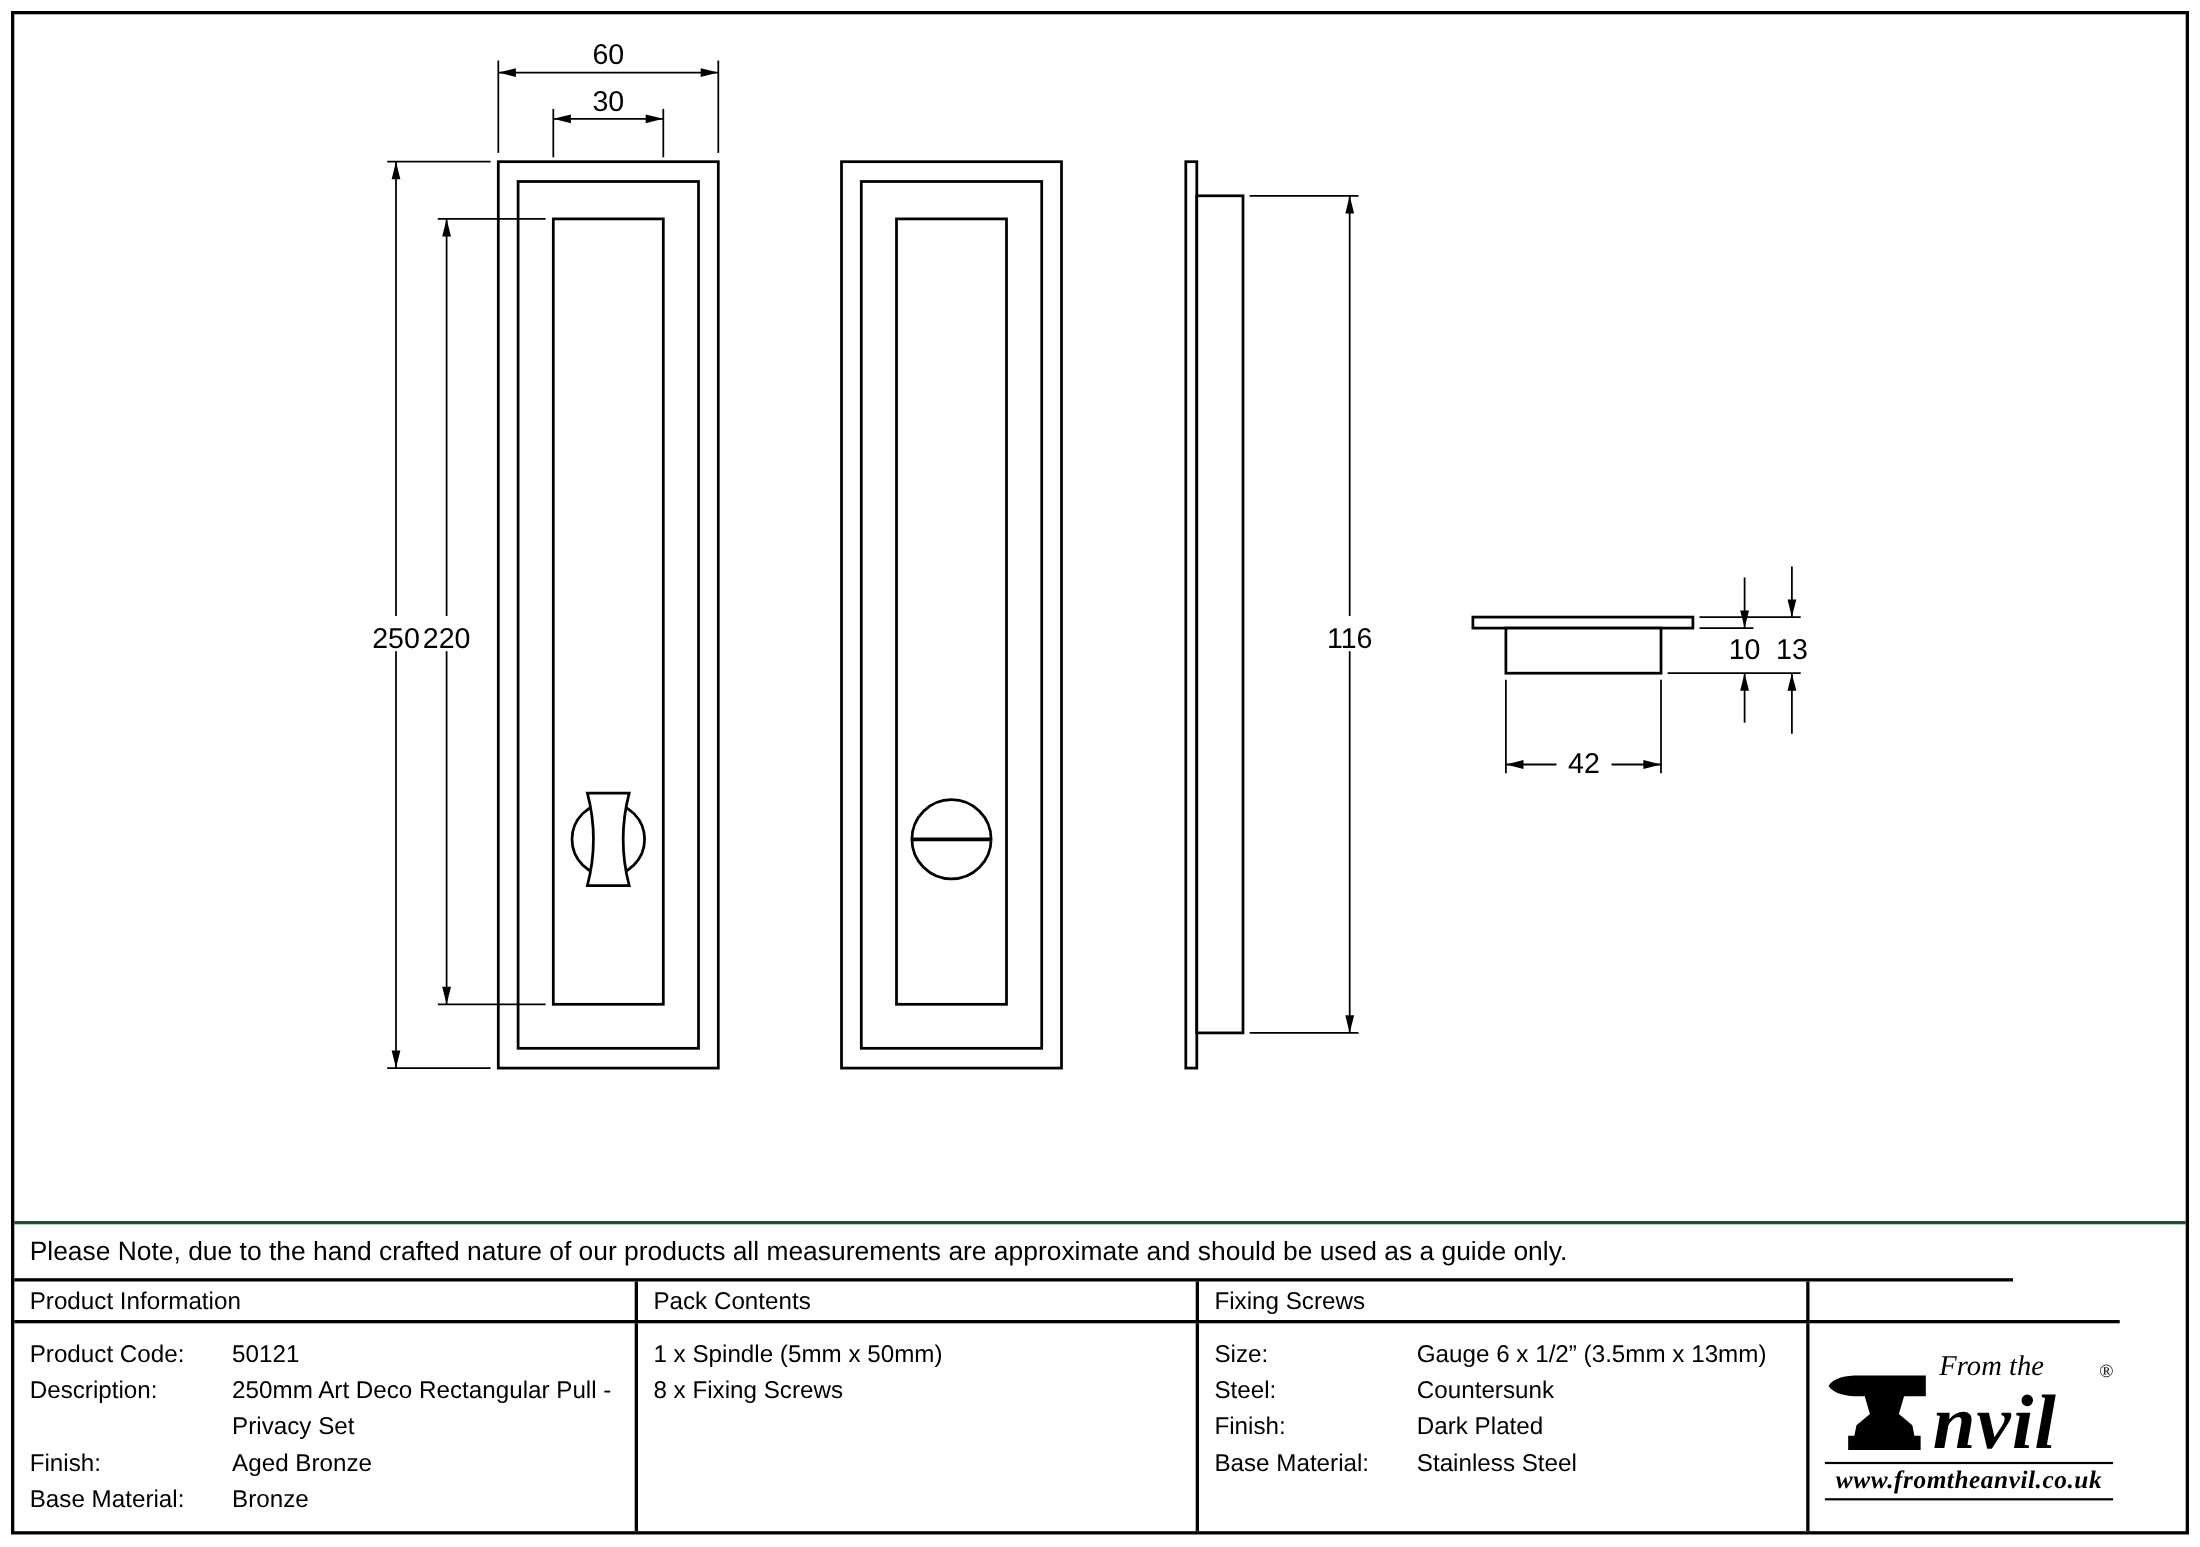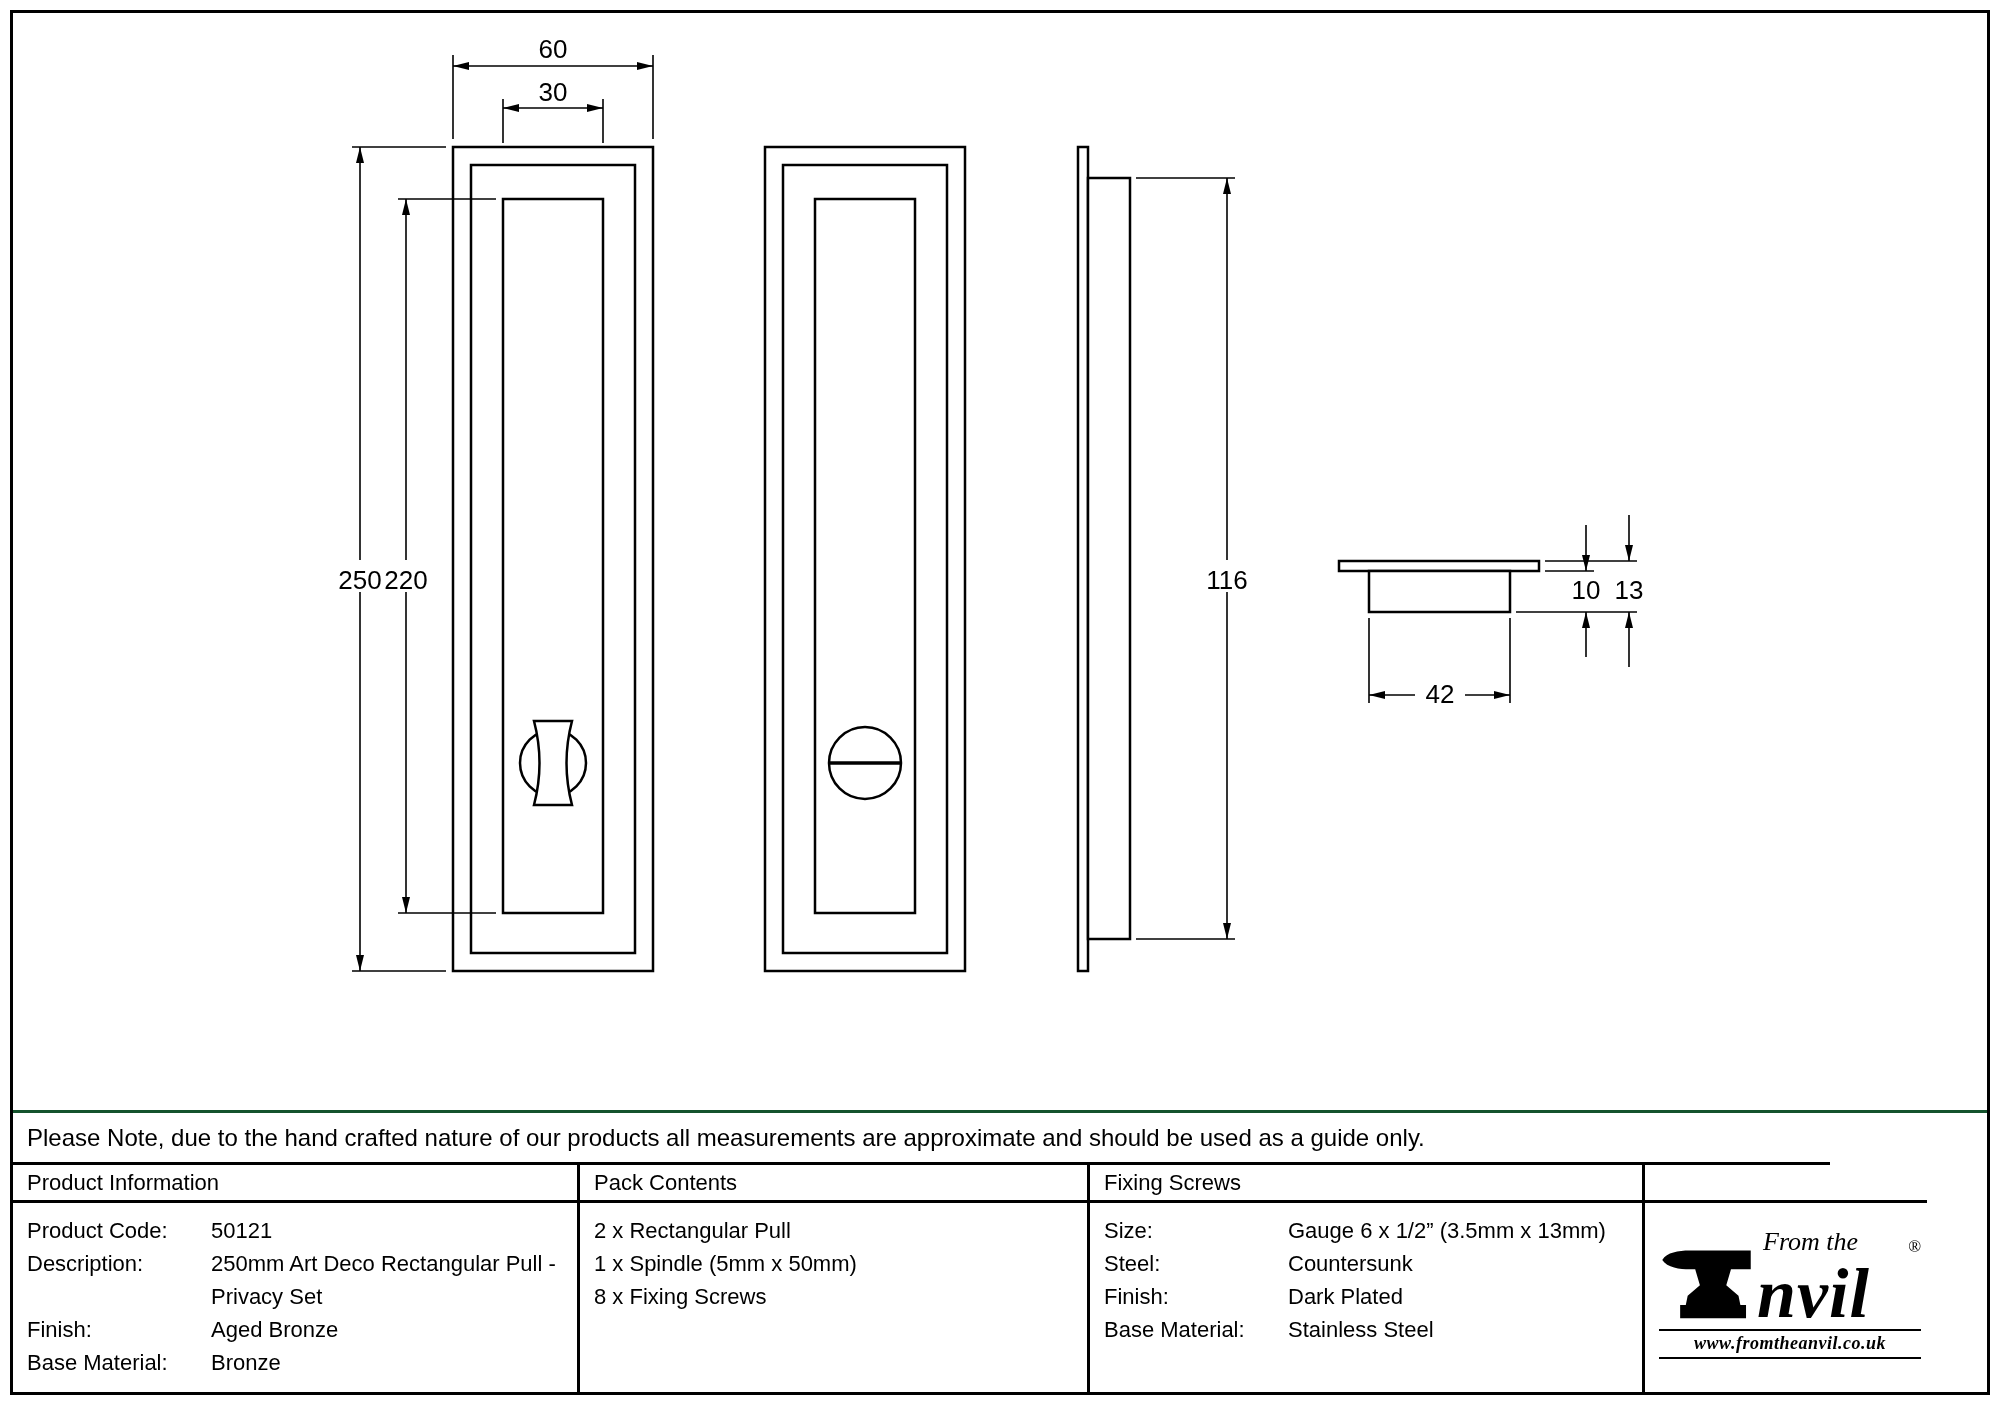--- a/index.html
+++ b/index.html
@@ -34,21 +34,21 @@
   .list-line { line-height:33px; white-space:nowrap; }
   .logo-cell { display:flex; justify-content:center; align-items:flex-start; padding-top:24px;font-style:italic; }
   .logo { position:relative; width:262px; height:144px; font-family:"Liberation Serif", serif; }
   .anvil-svg { position:absolute; left:0; top:16px; }
   .from-the { position:absolute; left:104px; top:0; font-size:26px; }
   .anvil-text { position:absolute; left:98px; top:32px; font-size:70px; font-weight:bold; line-height:1; letter-spacing:1px; }
   .reg-mark { position:absolute; right:0; top:10px; font-size:17px; }
   .website {
     position:absolute; left:0; top:102px; width:100%;
     border-top:2px solid #000; border-bottom:2px solid #000;
-    text-align:center; font-size:18px; font-weight:bold;
+    text-align:center; font-size:23px; font-weight:bold;
     padding:2px 0 3px; letter-spacing:0.5px;
   }
   svg text { font-family:"Liberation Sans", sans-serif; }
 </style>
 </head>
 <body>
 
 <div class="border-rect"></div>
 
 <svg class="drawing" width="2000" height="1110" viewBox="0 0 2000 1110">
@@ -158,21 +158,20 @@
       <span class="k">Finish:</span>
       <span class="v">Aged Bronze</span>
     </div>
     <div class="kv">
       <span class="k">Base Material:</span>
       <span class="v">Bronze</span>
     </div>
   </div>
 
   <div class="cell v-line">
-    <div class="list-line">2 x Rectangular Pull</div>
     <div class="list-line">1 x Spindle (5mm x 50mm)</div>
     <div class="list-line">8 x Fixing Screws</div>
   </div>
 
   <div class="cell v-line">
     <div class="kv">
       <span class="k">Size:</span>
       <span class="v">Gauge 6 x 1/2” (3.5mm x 13mm)</span>
     </div>
     <div class="kv">

